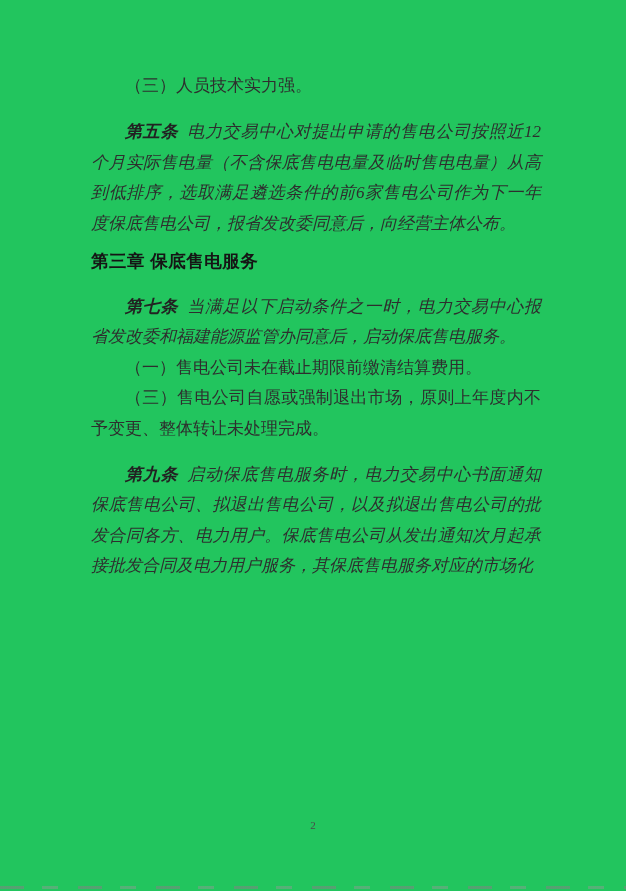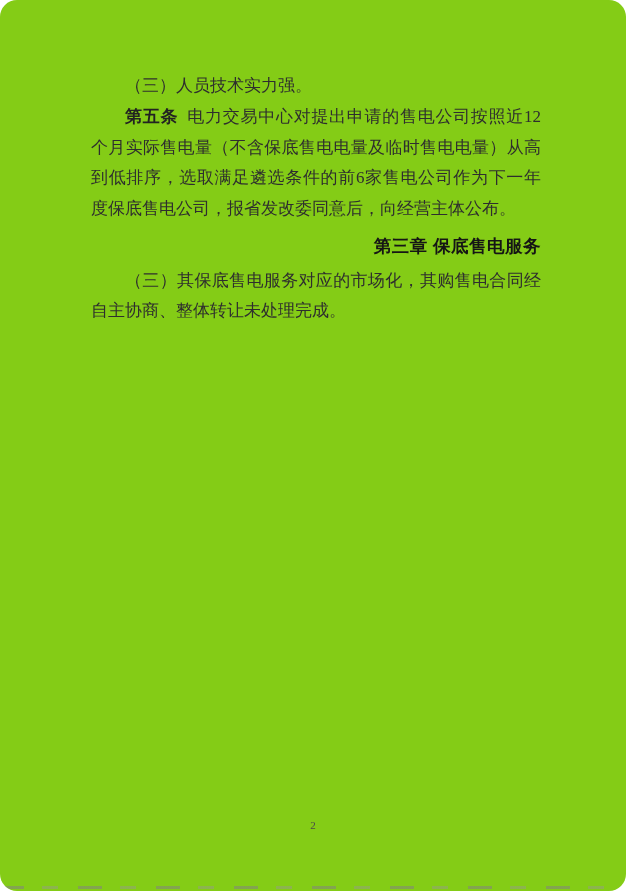--- a/index.html
+++ b/index.html
@@ -4,51 +4,51 @@
 <style>
   html, body {
     margin: 0;
     padding: 0;
     background: #ffffff;
   }
   .page {
     position: relative;
     width: 626px;
     height: 891px;
-    background: #84cc16;
+    background: #22c55e;
     overflow: hidden;
     font-family: "Liberation Serif", "DejaVu Serif", serif;
-    border-radius: 17px;
   }
   .content {
     position: absolute;
     left: 91px;
     top: 71px;
     width: 450px;
     color: #2e2e2e;
     font-size: 17px;
     line-height: 30.4px;
     text-align: justify;
     text-justify: inter-character;
   }
   .para {
     margin: 0;
     text-indent: 2em;
   }
   .para.spaced {
-    margin-top: 1px;
+    margin-top: 16px;
+    font-style: italic;
   }
   .article-label {
     font-weight: bold;
     color: #222222;
   }
   .chapter-heading {
     margin: 7px 0 5px 0;
     text-indent: 0;
-    text-align: right;
+    text-align: left;
     font-family: "Liberation Sans", "DejaVu Sans", sans-serif;
     font-weight: bold;
     font-size: 17.5px;
     line-height: 30px;
     color: #151515;
     letter-spacing: 0.5px;
   }
   .page-number {
     position: absolute;
     left: 0;
@@ -79,17 +79,20 @@
   }
 </style>
 </head>
 <body>
 
 <div class="page">
   <div class="content" id="doc-content">
       <p class="para">（三）人员技术实力强。</p>
       <p class="para spaced"><span class="article-label">第五条</span> 电力交易中心对提出申请的售电公司按照近12个月实际售电量（不含保底售电电量及临时售电电量）从高到低排序，选取满足遴选条件的前6家售电公司作为下一年度保底售电公司，报省发改委同意后，向经营主体公布。</p>
       <h2 class="chapter-heading">第三章 保底售电服务</h2>
-      <p class="para">（三）其保底售电服务对应的市场化，其购售电合同经自主协商、整体转让未处理完成。</p>
+      <p class="para spaced"><span class="article-label">第七条</span> 当满足以下启动条件之一时，电力交易中心报省发改委和福建能源监管办同意后，启动保底售电服务。</p>
+      <p class="para">（一）售电公司未在截止期限前缴清结算费用。</p>
+      <p class="para">（三）售电公司自愿或强制退出市场，原则上年度内不予变更、整体转让未处理完成。</p>
+      <p class="para spaced"><span class="article-label">第九条</span> 启动保底售电服务时，电力交易中心书面通知保底售电公司、拟退出售电公司，以及拟退出售电公司的批发合同各方、电力用户。保底售电公司从发出通知次月起承接批发合同及电力用户服务，其保底售电服务对应的市场化</p>
     </div>
   <div class="page-number">2</div>
   <div class="bottom-edge"></div>
 </div>
 
 </body></html>

